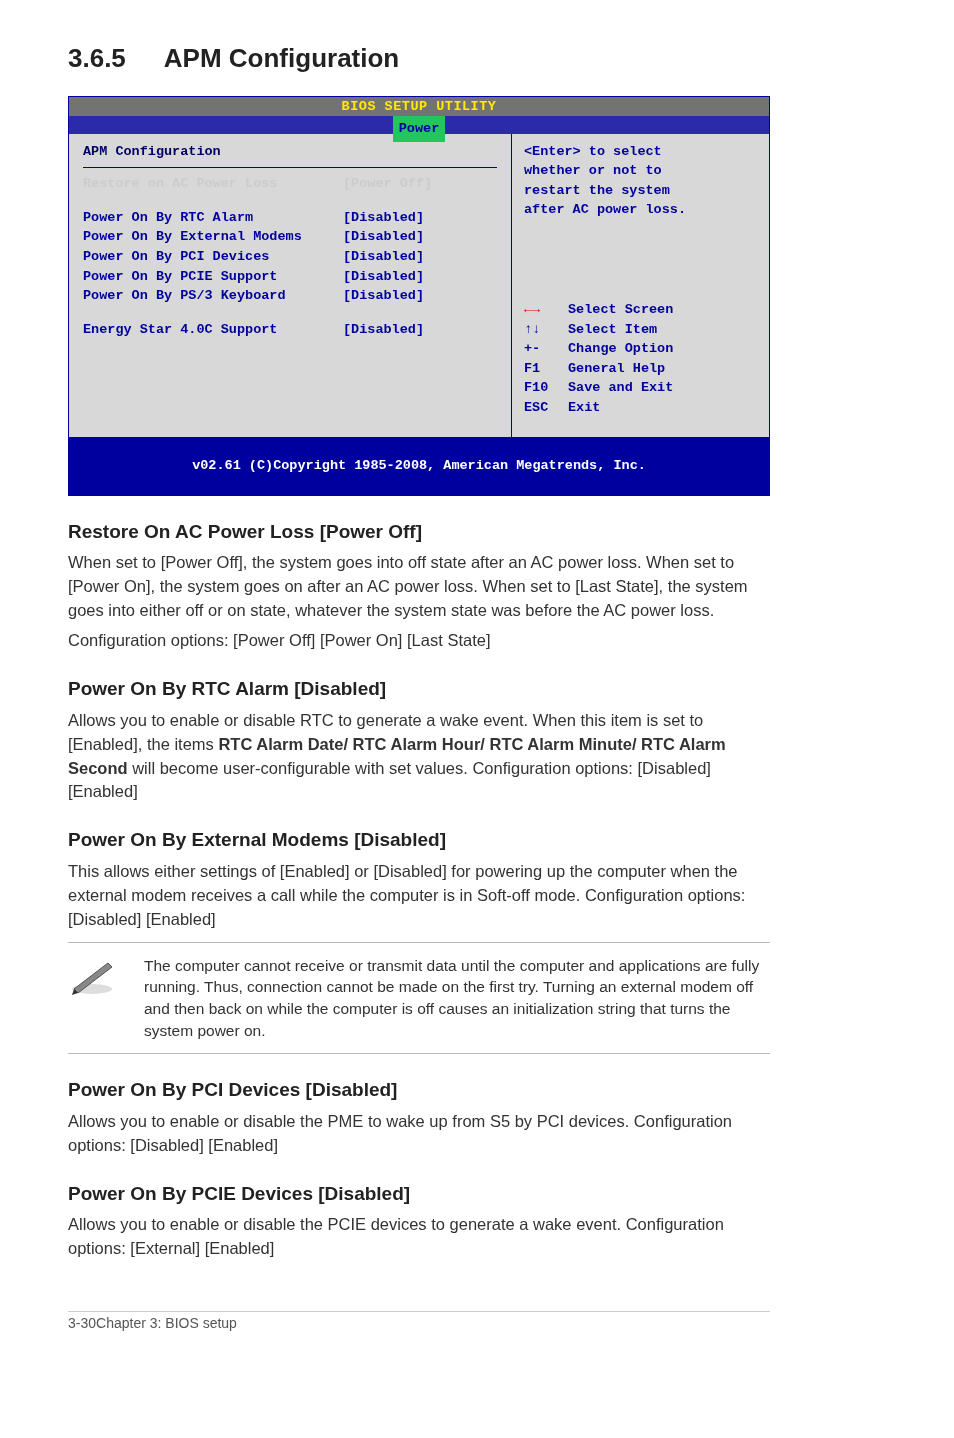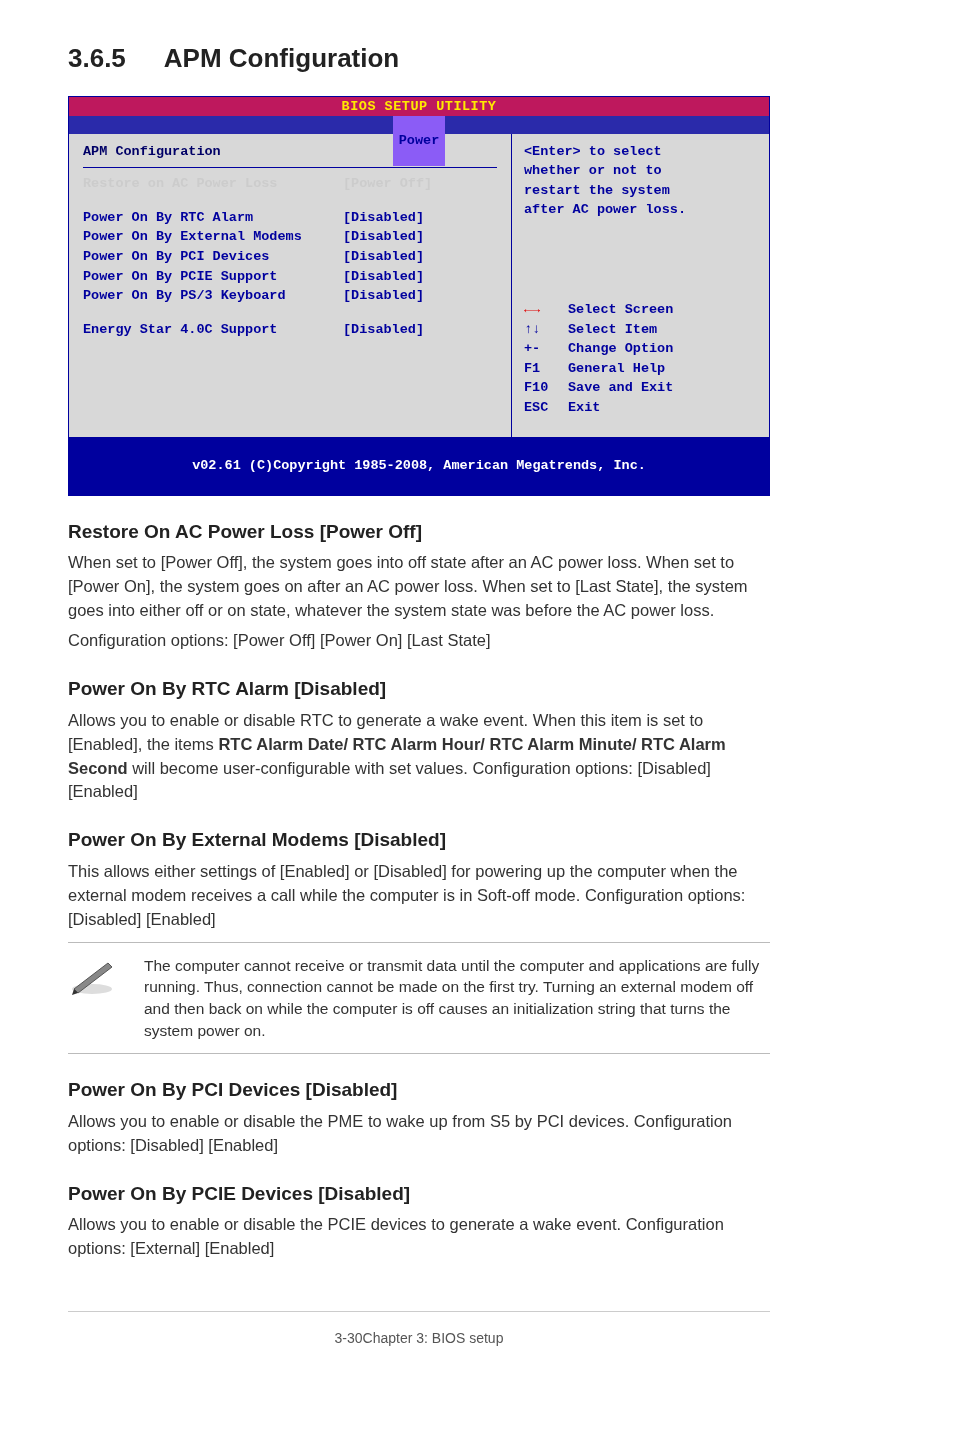--- a/index.html
+++ b/index.html
@@ -38,39 +38,39 @@
   
   .bios {
     border: 1px solid #00009e;
     background: #d8d8d8;
     margin-bottom: 18px;
     font-family: "Courier New", monospace;
     font-size: 13.5px;
     font-weight: bold;
   }
   .bios-topbar {
-    background: #be185d;
+    background: #737373;
     color: #ffea00;
     text-align: center;
     padding: 1px 0 0 0;
     height: 18px;
     line-height: 18px;
   }
   .bios-topbar .title { letter-spacing: 0.5px; }
   .bios-tabrow {
     background: #2a2aaa;
     height: 18px;
     position: relative;
     text-align: center;
   }
   .bios-tab {
     display: inline-block;
-    background: #8b5cf6;
+    background: #22c55e;
     color: #00009e;
-    padding: 16px 6px;
+    padding: 4px 6px;
     height: 18px;
     line-height: 18px;
   }
   .bios-body {
     display: flex;
     padding: 0;
   }
   .bios-left {
     flex: 1 1 auto;
     padding: 8px 14px 14px 14px;
@@ -120,23 +120,23 @@
     height: 40px;
   }
   .notebox .text {
     flex: 1 1 auto;
     font-size: 15.5px;
     line-height: 1.4;
   }
   .footer-line {
     border-top: 1px solid #ccc;
     margin-top: 50px;
-    padding-top: 16px;
+    padding-top: 1px;
     display: flex;
-    justify-content: center;
+    justify-content: flex-start;
     font-size: 14px;
     color: #555;
   }
   .arrows { color: #e00000; }
 </style>
 </head>
 <body>
 
 <div class="page">
 

